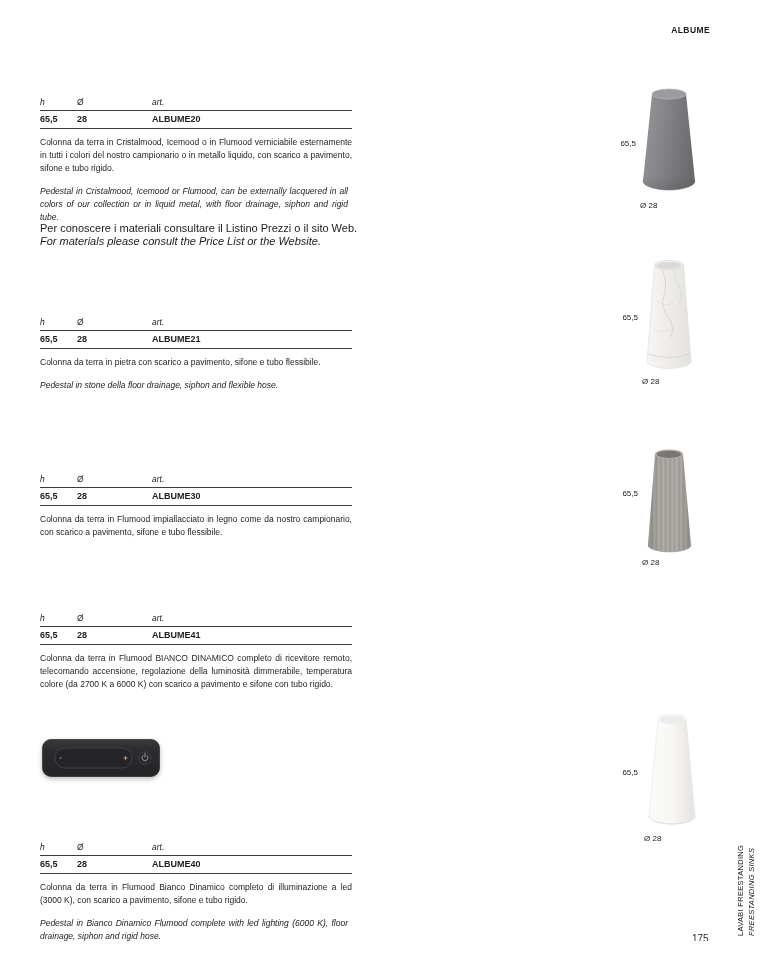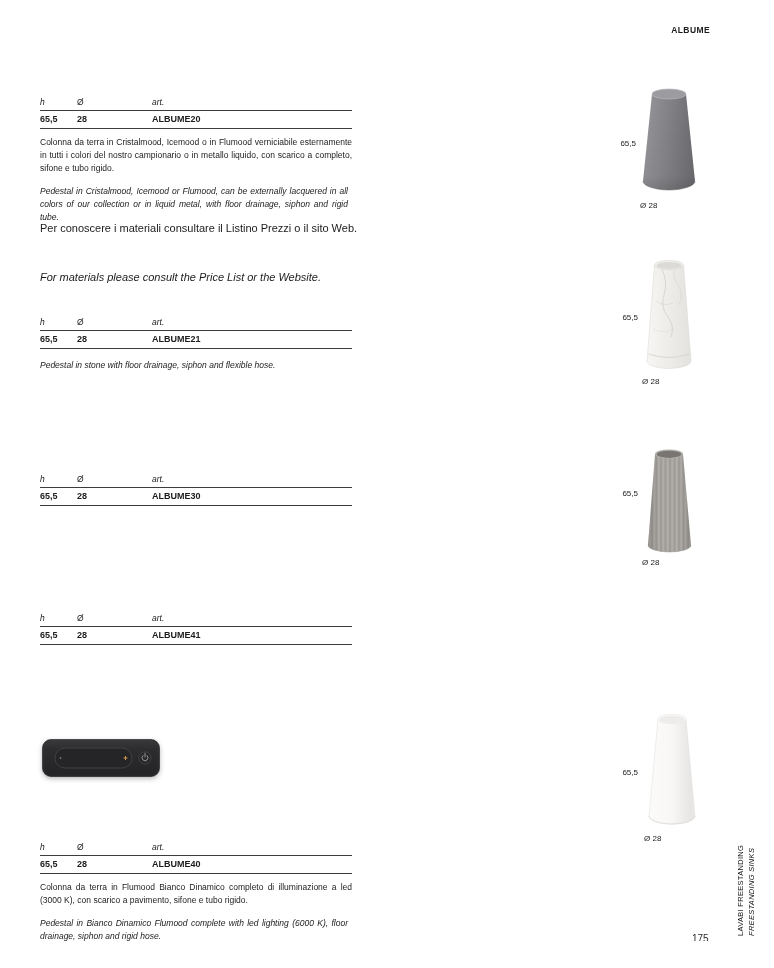--- a/index.html
+++ b/index.html
@@ -11,21 +11,21 @@
   .block { position:absolute; left:40px; width:312px; }
   .spec-table { width:100%; }
   .spec-row { display:grid; grid-template-columns:37px 75px 1fr; }
   .spec-head { font-style:italic; font-size:8.5px; padding-bottom:3px; border-bottom:1px solid #3c3c3c; }
   .spec-head .col-d { font-style:normal; }
   .spec-values { font-weight:700; font-size:9px; padding:3px 0 4px 0; border-bottom:1px solid #3c3c3c; }
   .desc-it { margin:7px 0 0 0; font-size:8.5px; line-height:13px; text-align:justify; }
   .desc-en { margin:10px 4px 0 0; font-size:8.5px; line-height:13px; text-align:justify; font-style:italic; }
 
   .note { position:absolute; left:40px; top:222px; width:330px; font-size:11px; line-height:13px; }
-  .note-en { font-style:italic;margin-top:36px; }
+  .note-en { font-style:italic; }
 
   .figure { position:absolute; }
   .figure svg { position:absolute; display:block; }
   .fig-h-label { position:absolute; left:0; width:40px; text-align:right; font-size:8px; color:#1c1c1c; }
   .fig-d-label { position:absolute; text-align:left; font-size:8px; color:#1c1c1c; }
 
   .remote { position:absolute; left:42px; top:739px; width:118px; height:38px; }
   .remote svg { filter: drop-shadow(0 2px 2.5px rgba(0,0,0,.28)); }
 
   .side-label { position:absolute; left:736px; top:818px; width:24px; height:118px;
@@ -48,21 +48,21 @@
         <span class="col-h">h</span>
         <span class="col-d">Ø</span>
         <span class="col-art">art.</span>
       </div>
       <div class="spec-row spec-values">
         <span>65,5</span>
         <span>28</span>
         <span>ALBUME20</span>
       </div>
     </div>
-    <p class="desc-it">Colonna da terra in Cristalmood, Icemood o in Flumood verniciabile esternamente in tutti i colori del nostro campionario o in metallo liquido, con scarico a completo, sifone e tubo rigido.</p>
+    <p class="desc-it">Colonna da terra in Cristalmood, Icemood o in Flumood verniciabile esternamente in tutti i colori del nostro campionario o in metallo liquido, con scarico a pavimento, sifone e tubo rigido.</p>
     <p class="desc-en">Pedestal in Cristalmood, Icemood or Flumood, can be externally lacquered in all colors of our collection or in liquid metal, with floor drainage, siphon and rigid tube.</p>
   </section>
 
   <div class="note">
     <div class="note-it">Per conoscere i materiali consultare il Listino Prezzi o il sito Web.</div>
     <div class="note-en">For materials please consult the Price List or the Website.</div>
   </div>
 
   <section class="block" style="top:317px">
     <div class="spec-table">
@@ -70,51 +70,54 @@
         <span class="col-h">h</span>
         <span class="col-d">Ø</span>
         <span class="col-art">art.</span>
       </div>
       <div class="spec-row spec-values">
         <span>65,5</span>
         <span>28</span>
         <span>ALBUME21</span>
       </div>
     </div>
-    <p class="desc-en">Pedestal in stone with floor drainage, siphon and flexible hose.</p>
+    <p class="desc-it">Colonna da terra in pietra con scarico a pavimento, sifone e tubo flessibile.</p>
+    <p class="desc-en">Pedestal in stone della floor drainage, siphon and flexible hose.</p>
   </section>
 
   <section class="block" style="top:474px">
     <div class="spec-table">
       <div class="spec-row spec-head">
         <span class="col-h">h</span>
         <span class="col-d">Ø</span>
         <span class="col-art">art.</span>
       </div>
       <div class="spec-row spec-values">
         <span>65,5</span>
         <span>28</span>
         <span>ALBUME30</span>
       </div>
     </div>
+    <p class="desc-it">Colonna da terra in Flumood impiallacciato in legno come da nostro campionario, con scarico a pavimento, sifone e tubo flessibile.</p>
   </section>
 
   <section class="block" style="top:613px">
     <div class="spec-table">
       <div class="spec-row spec-head">
         <span class="col-h">h</span>
         <span class="col-d">Ø</span>
         <span class="col-art">art.</span>
       </div>
       <div class="spec-row spec-values">
         <span>65,5</span>
         <span>28</span>
         <span>ALBUME41</span>
       </div>
     </div>
+    <p class="desc-it">Colonna da terra in Flumood BIANCO DINAMICO completo di ricevitore remoto, telecomando accensione, regolazione della luminosità dimmerabile, temperatura colore (da 2700 K a 6000 K) con scarico a pavimento e sifone con tubo rigido.</p>
   </section>
 
   <div class="remote">
     <svg width="118" height="38" viewBox="0 0 118 38">
       <defs>
         <linearGradient id="gR" x1="0" y1="0" x2="0" y2="1">
           <stop offset="0" stop-color="#3a3a3d"></stop>
             <stop offset=".25" stop-color="#2d2d30"></stop>
             <stop offset="1" stop-color="#232326"></stop>
         </linearGradient>

